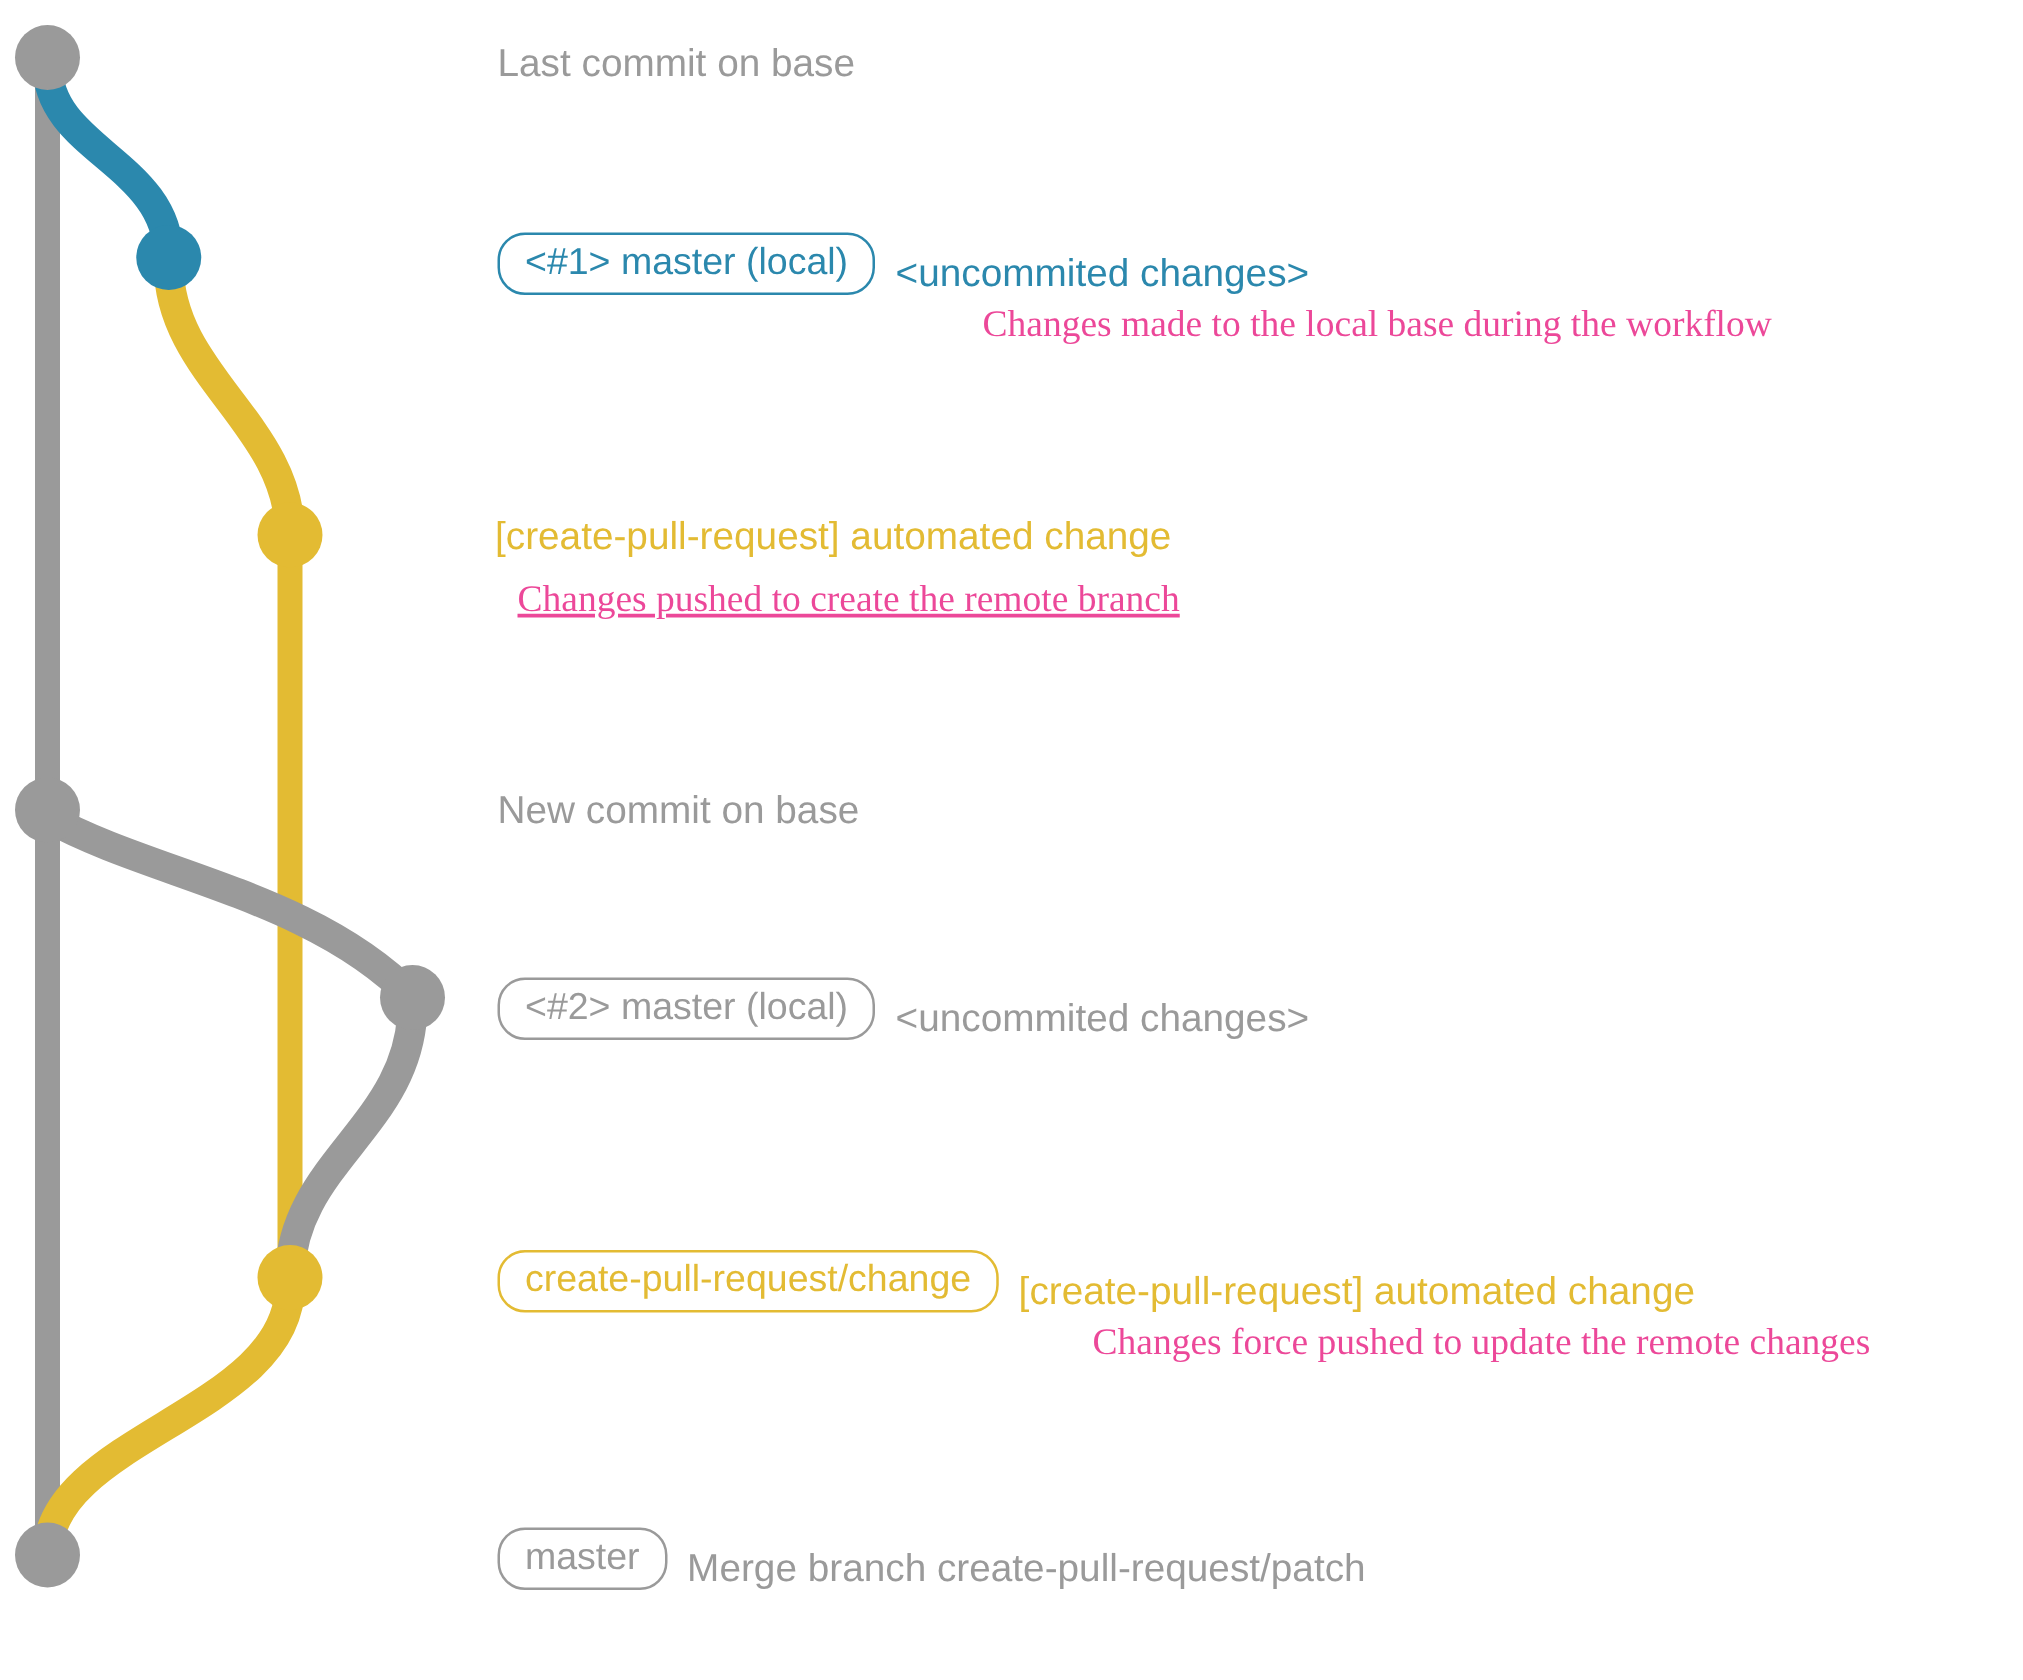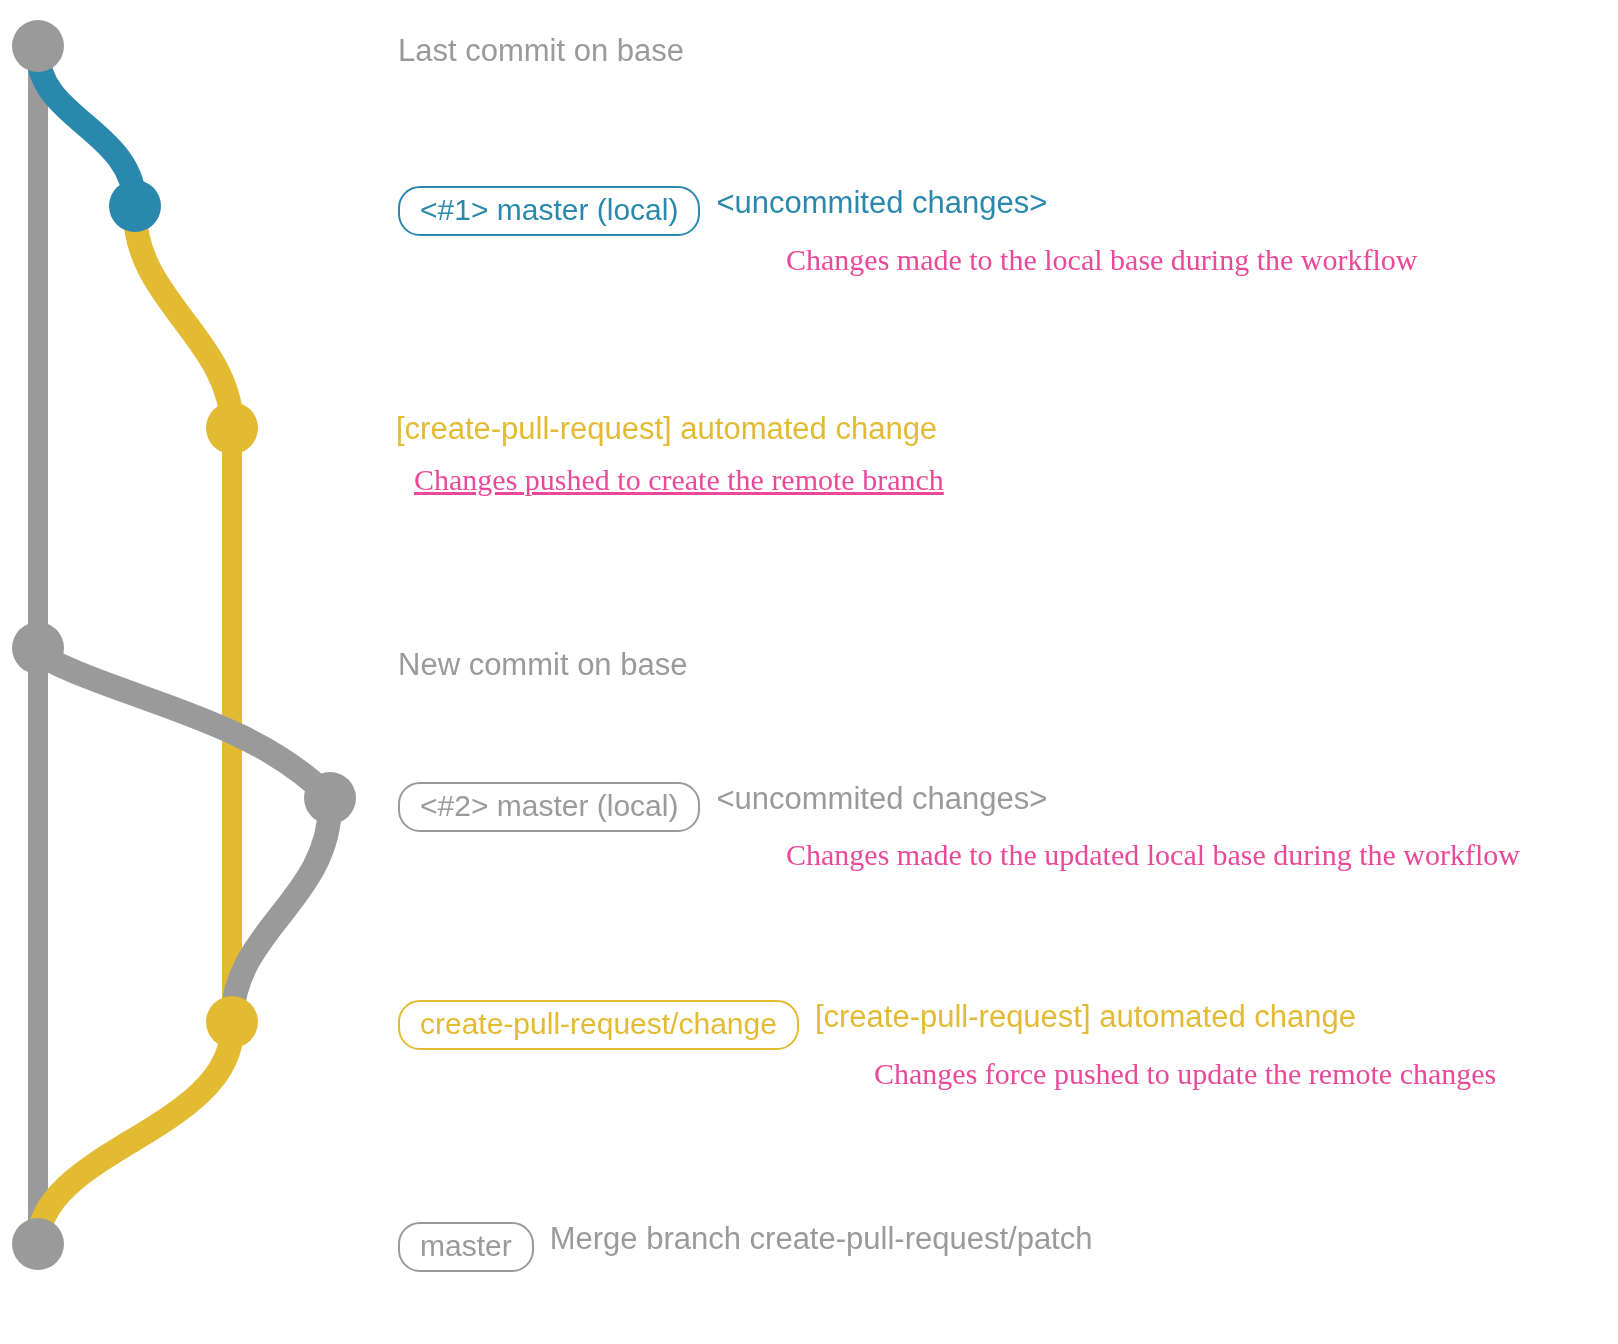--- a/index.html
+++ b/index.html
@@ -27,21 +27,21 @@
     position: absolute;
     left: 0;
     top: 0;
     width: 1618px;
     height: 1057px;
   }
 
   .anno-row {
     position: absolute;
     display: flex;
-    align-items: flex-start;
+    align-items: flex-end;
     white-space: nowrap;
   }
 
   .badge {
     border: 2px solid #9a9a9a;
     border-radius: 22px;
     padding: 7px 20px 9px 20px;
     font-size: 30px;
     line-height: 1;
     color: #9a9a9a;
@@ -114,27 +114,26 @@
     <span class="badge blue">&lt;#1&gt; master (local)</span>
     <span class="commit-msg blue">&lt;uncommited changes&gt;</span>
   </div>
   <div class="desc" style="left:786px; top:243px;">Changes made to the local base during the workflow</div>
 
   <div class="anno-row" style="left:396px; top:412px;">
     <span class="commit-msg yellow">[create-pull-request] automated change</span>
   </div>
   <div class="desc" style="left:414px; top:463px;text-decoration:underline;">Changes pushed to create the remote branch</div>
 
-  <div class="plain-label" style="left:398px; top:648px;">New commit on base</div>
+  <div class="plain-label" style="left:398px; top:631px;">New commit on base</div>
 
   <div class="anno-row" style="left:398px; top:782px;">
     <span class="badge gray">&lt;#2&gt; master (local)</span>
     <span class="commit-msg gray">&lt;uncommited changes&gt;</span>
   </div>
-  <div class="desc" style="left:786px; top:838px;">Changes made to the updated local base during the workflow</div>
 
   <div class="anno-row" style="left:398px; top:1000px;">
     <span class="badge yellow">create-pull-request/change</span>
     <span class="commit-msg yellow">[create-pull-request] automated change</span>
   </div>
   <div class="desc" style="left:874px; top:1057px;">Changes force pushed to update the remote changes</div>
 
   <div class="anno-row" style="left:398px; top:1222px;">
     <span class="badge gray">master</span>
     <span class="commit-msg gray">Merge branch create-pull-request/patch</span>

